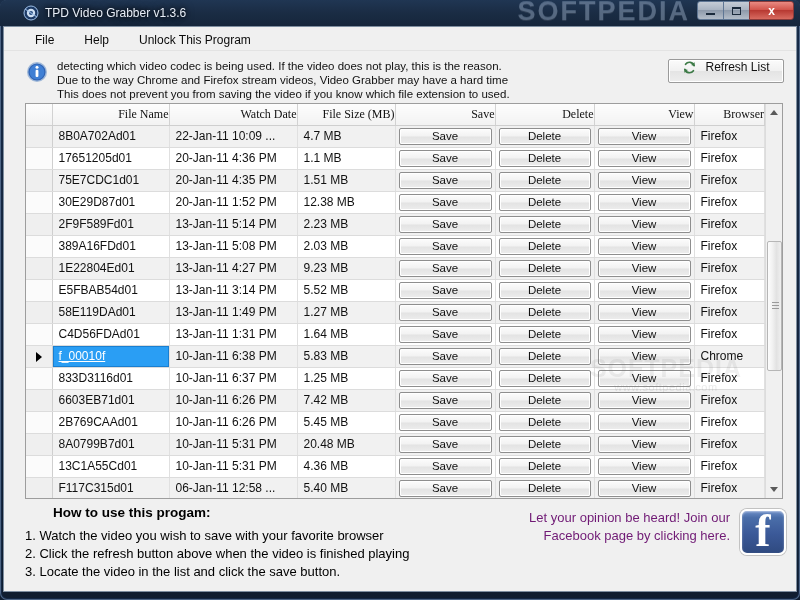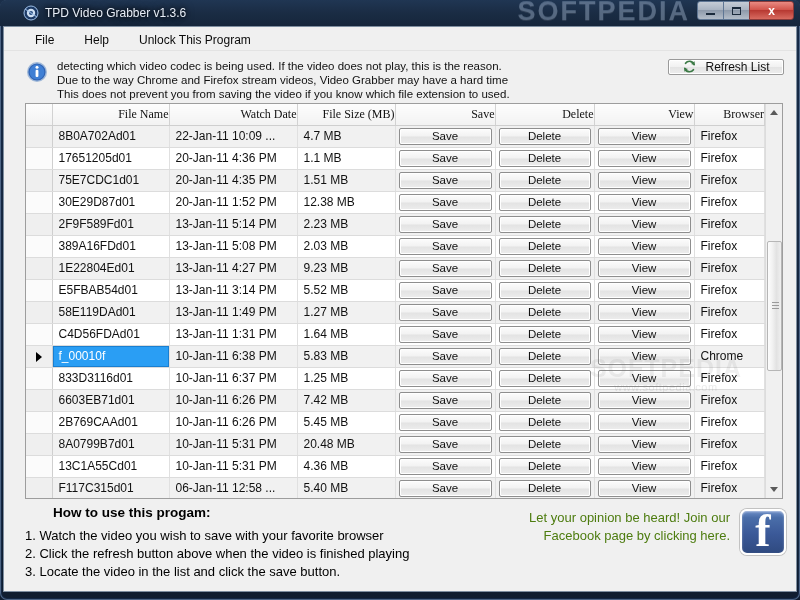--- a/index.html
+++ b/index.html
@@ -107,24 +107,24 @@
     position:relative;
     display:flex; align-items:flex-start;
     padding: 8px 10px 6px 22px;
     height: 52px;
   }
   #info-icon { flex:0 0 auto; margin-top:2px; margin-right:9px; }
   #banner-text { font-size:11.5px; color:#111; line-height:14px; }
   #banner-text div { white-space: nowrap; }
   #refresh-btn {
     position:absolute; right: 12px; top: 8px;
-    width: 116px; height: 16px;
+    width: 116px; height: 24px;
     border:1px solid #9a9a9a; border-radius:2px;
     background: linear-gradient(180deg,#fbfbfb 0%,#f1f1f1 48%,#e4e4e4 52%,#ededed 100%);
-    display:flex; align-items:center; justify-content:center;
+    display:flex; align-items:flex-start; justify-content:center;
     font-size:12px; color:#111; cursor:pointer;
     box-shadow: inset 0 0 0 1px #fff;
   }
   #refresh-icon { margin-right:8px; }
 
   
   #grid-wrap {
     position:relative;
     margin: 0 13px 0 21px;
     flex: 1 1 auto;
@@ -167,20 +167,21 @@
   tbody tr.alt td.rowsel { background:#efefef; }
   .sel-tri {
     display:inline-block; width:0; height:0;
     border-left: 6px solid #000; border-top:5px solid transparent; border-bottom:5px solid transparent;
     vertical-align:middle;
   }
   td.cell-selected {
     background:#2a9ef4 !important;
     color:#fff;
     box-shadow: inset 0 0 0 1px #1a7fd0;
+    text-decoration: underline;
   }
   .gbtn {
     display:block;
     margin: 2px 3px;
     height: 17px; line-height:15px;
     border:1px solid #8e8e8e; border-radius:2px;
     background: linear-gradient(180deg,#fcfcfc 0%,#f2f2f2 48%,#e3e3e3 52%,#ededed 100%);
     text-align:center; font-size:11.5px; color:#111; cursor:pointer;
     box-shadow: inset 0 0 0 1px #fff;
   }
@@ -236,21 +237,21 @@
     display:flex;
   }
   #help-left { flex: 1 1 auto; }
   #help-title { font-size:13.5px; font-weight:bold; color:#000; margin-bottom: 7px; padding-left: 28px; }
   #help-steps { font-size:13px; color:#000; line-height:18px; }
   #fb-area {
     flex: 0 0 320px;
     display:flex; align-items:flex-start; justify-content:flex-end;
     padding-top: 4px;
   }
-  #fb-text { font-size:13px; color:#4d7c0f; text-align:right; line-height:18px; margin-right:10px; }
+  #fb-text { font-size:13px; color:#701a75; text-align:right; line-height:18px; margin-right:10px; }
   #fb-logo {
     width:46px; height:46px; border-radius:7px;
     background: linear-gradient(180deg,#6d8ec8 0%, #4a6ea9 16%, #3b5998 55%, #2f4a80 100%);
     border:2px solid #fff;
     box-shadow: 0 0 0 1px #c2c2c2, inset 0 1px 2px rgba(255,255,255,.5);
     position:relative; flex:0 0 auto; cursor:pointer;
   }
   #fb-logo .f {
     position:absolute; left: 0; right:0; top: -3px;
     text-align:center;

